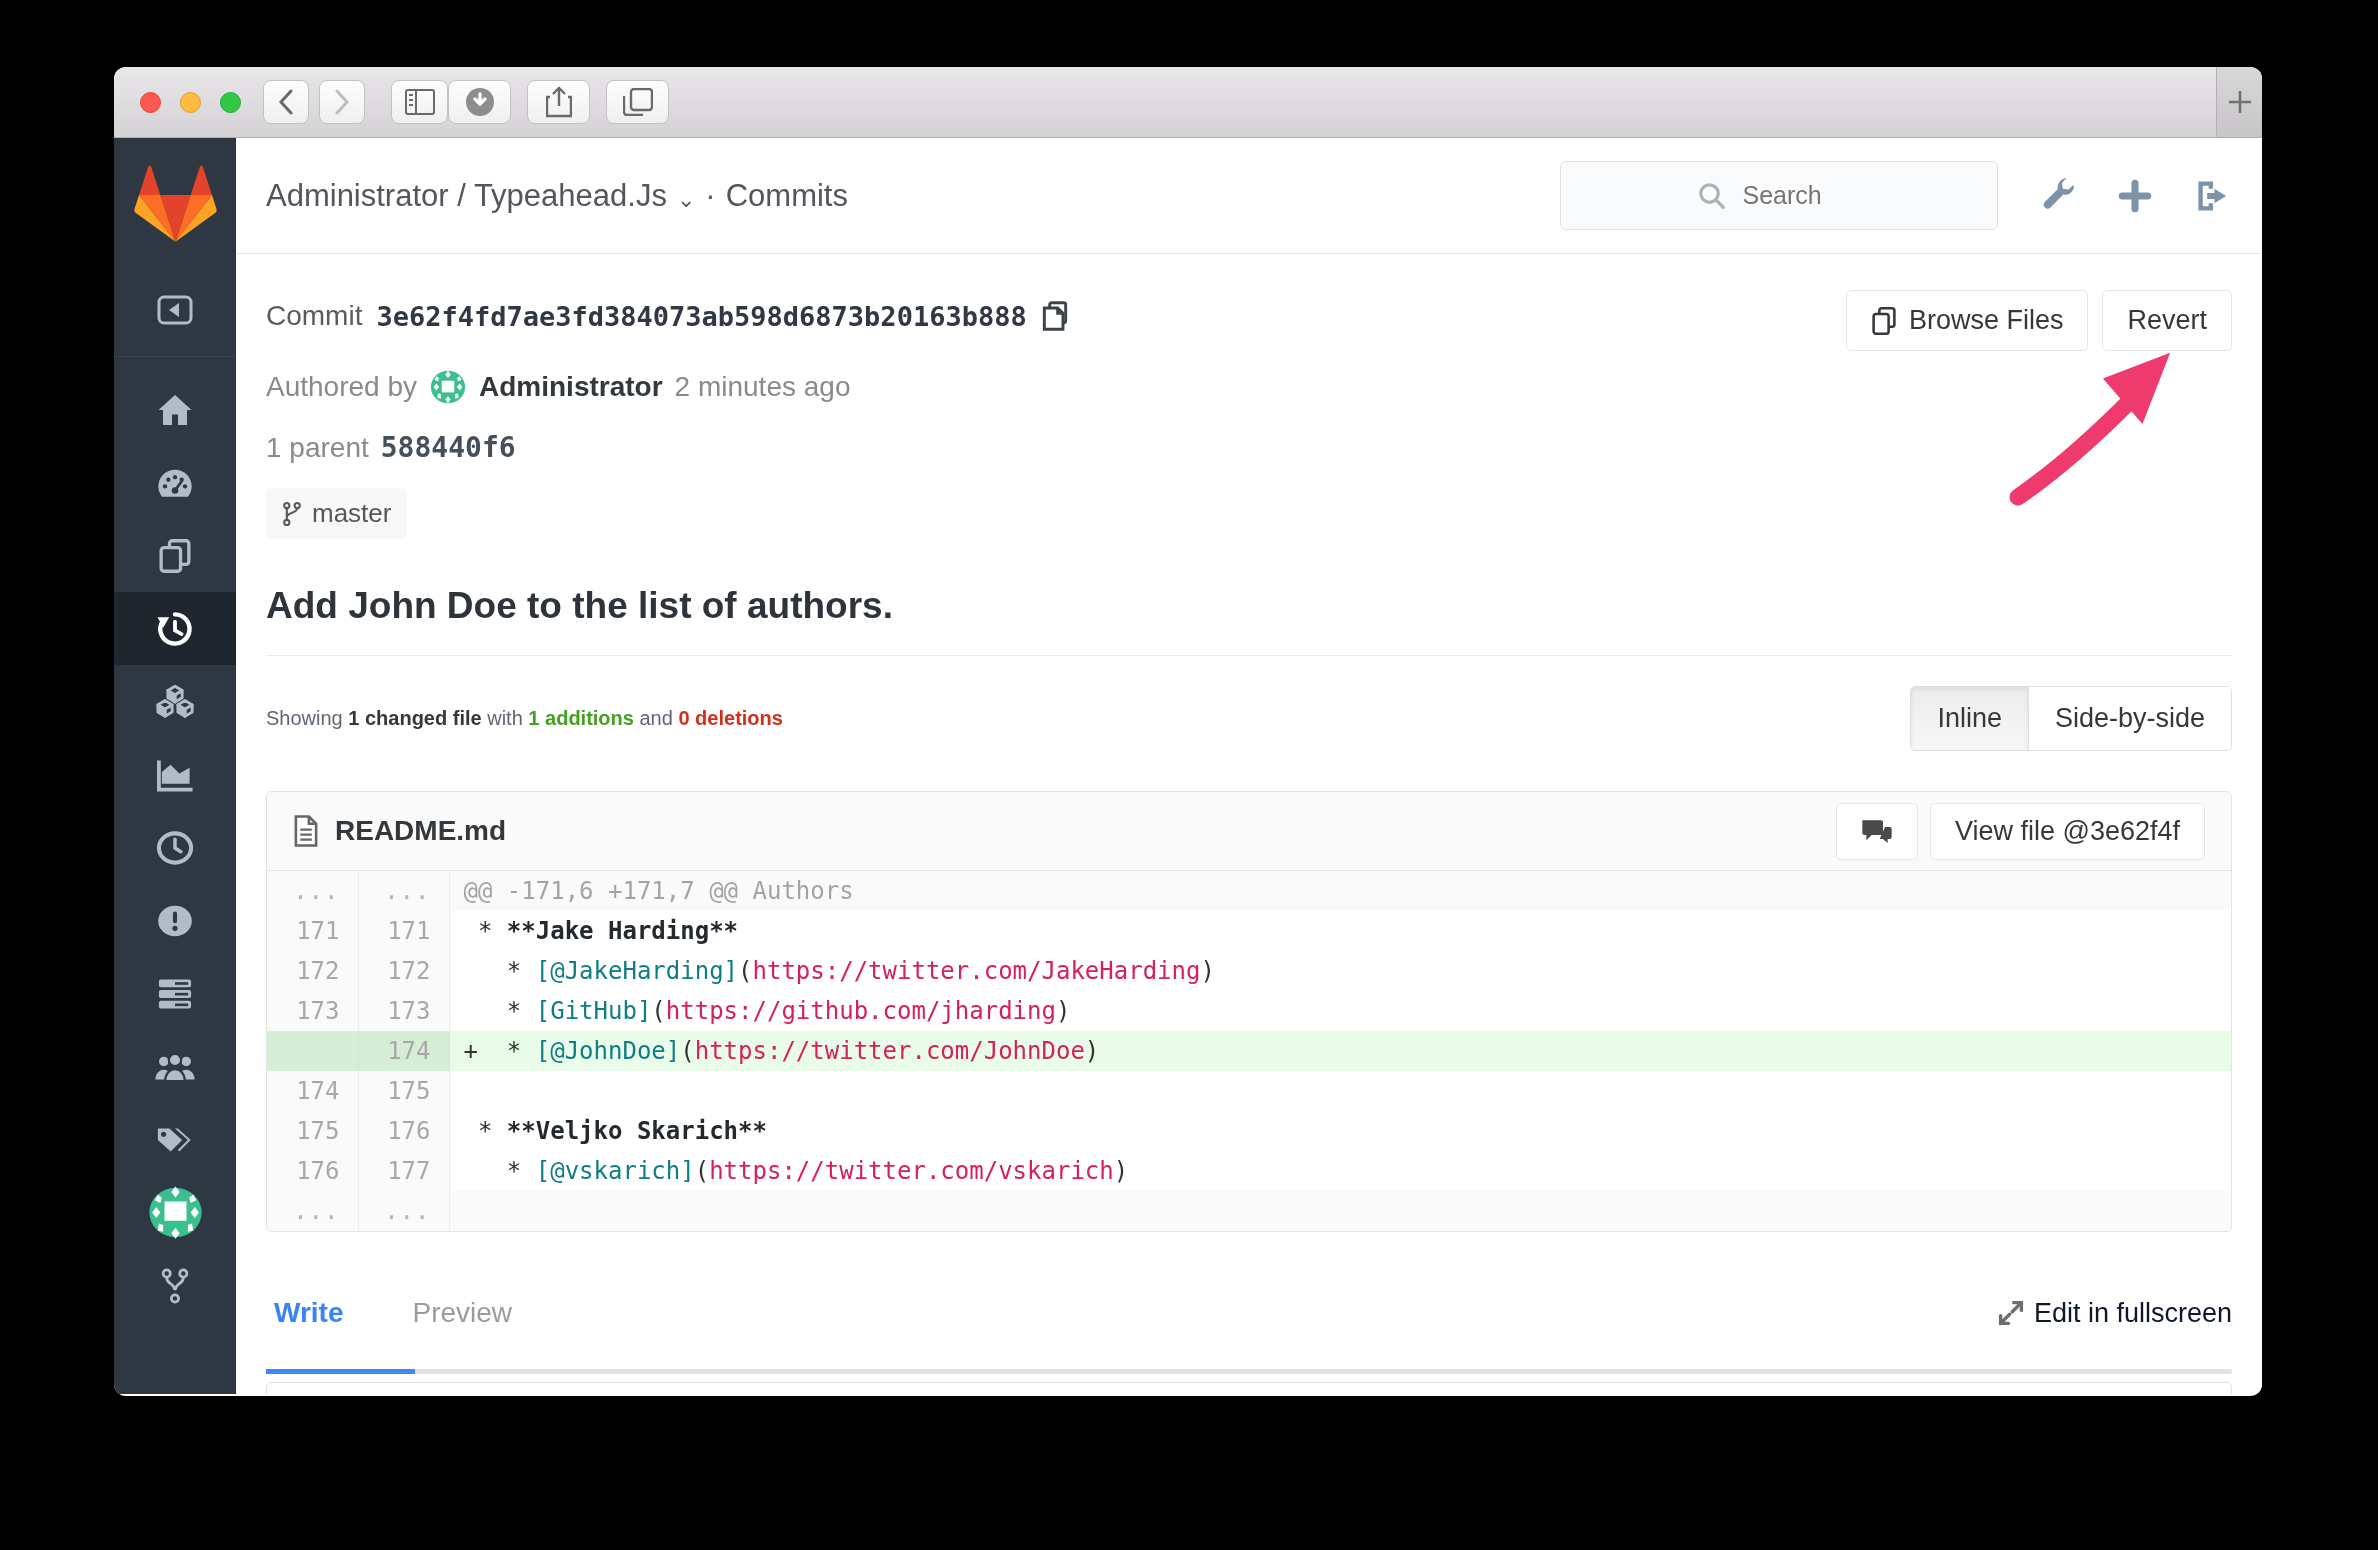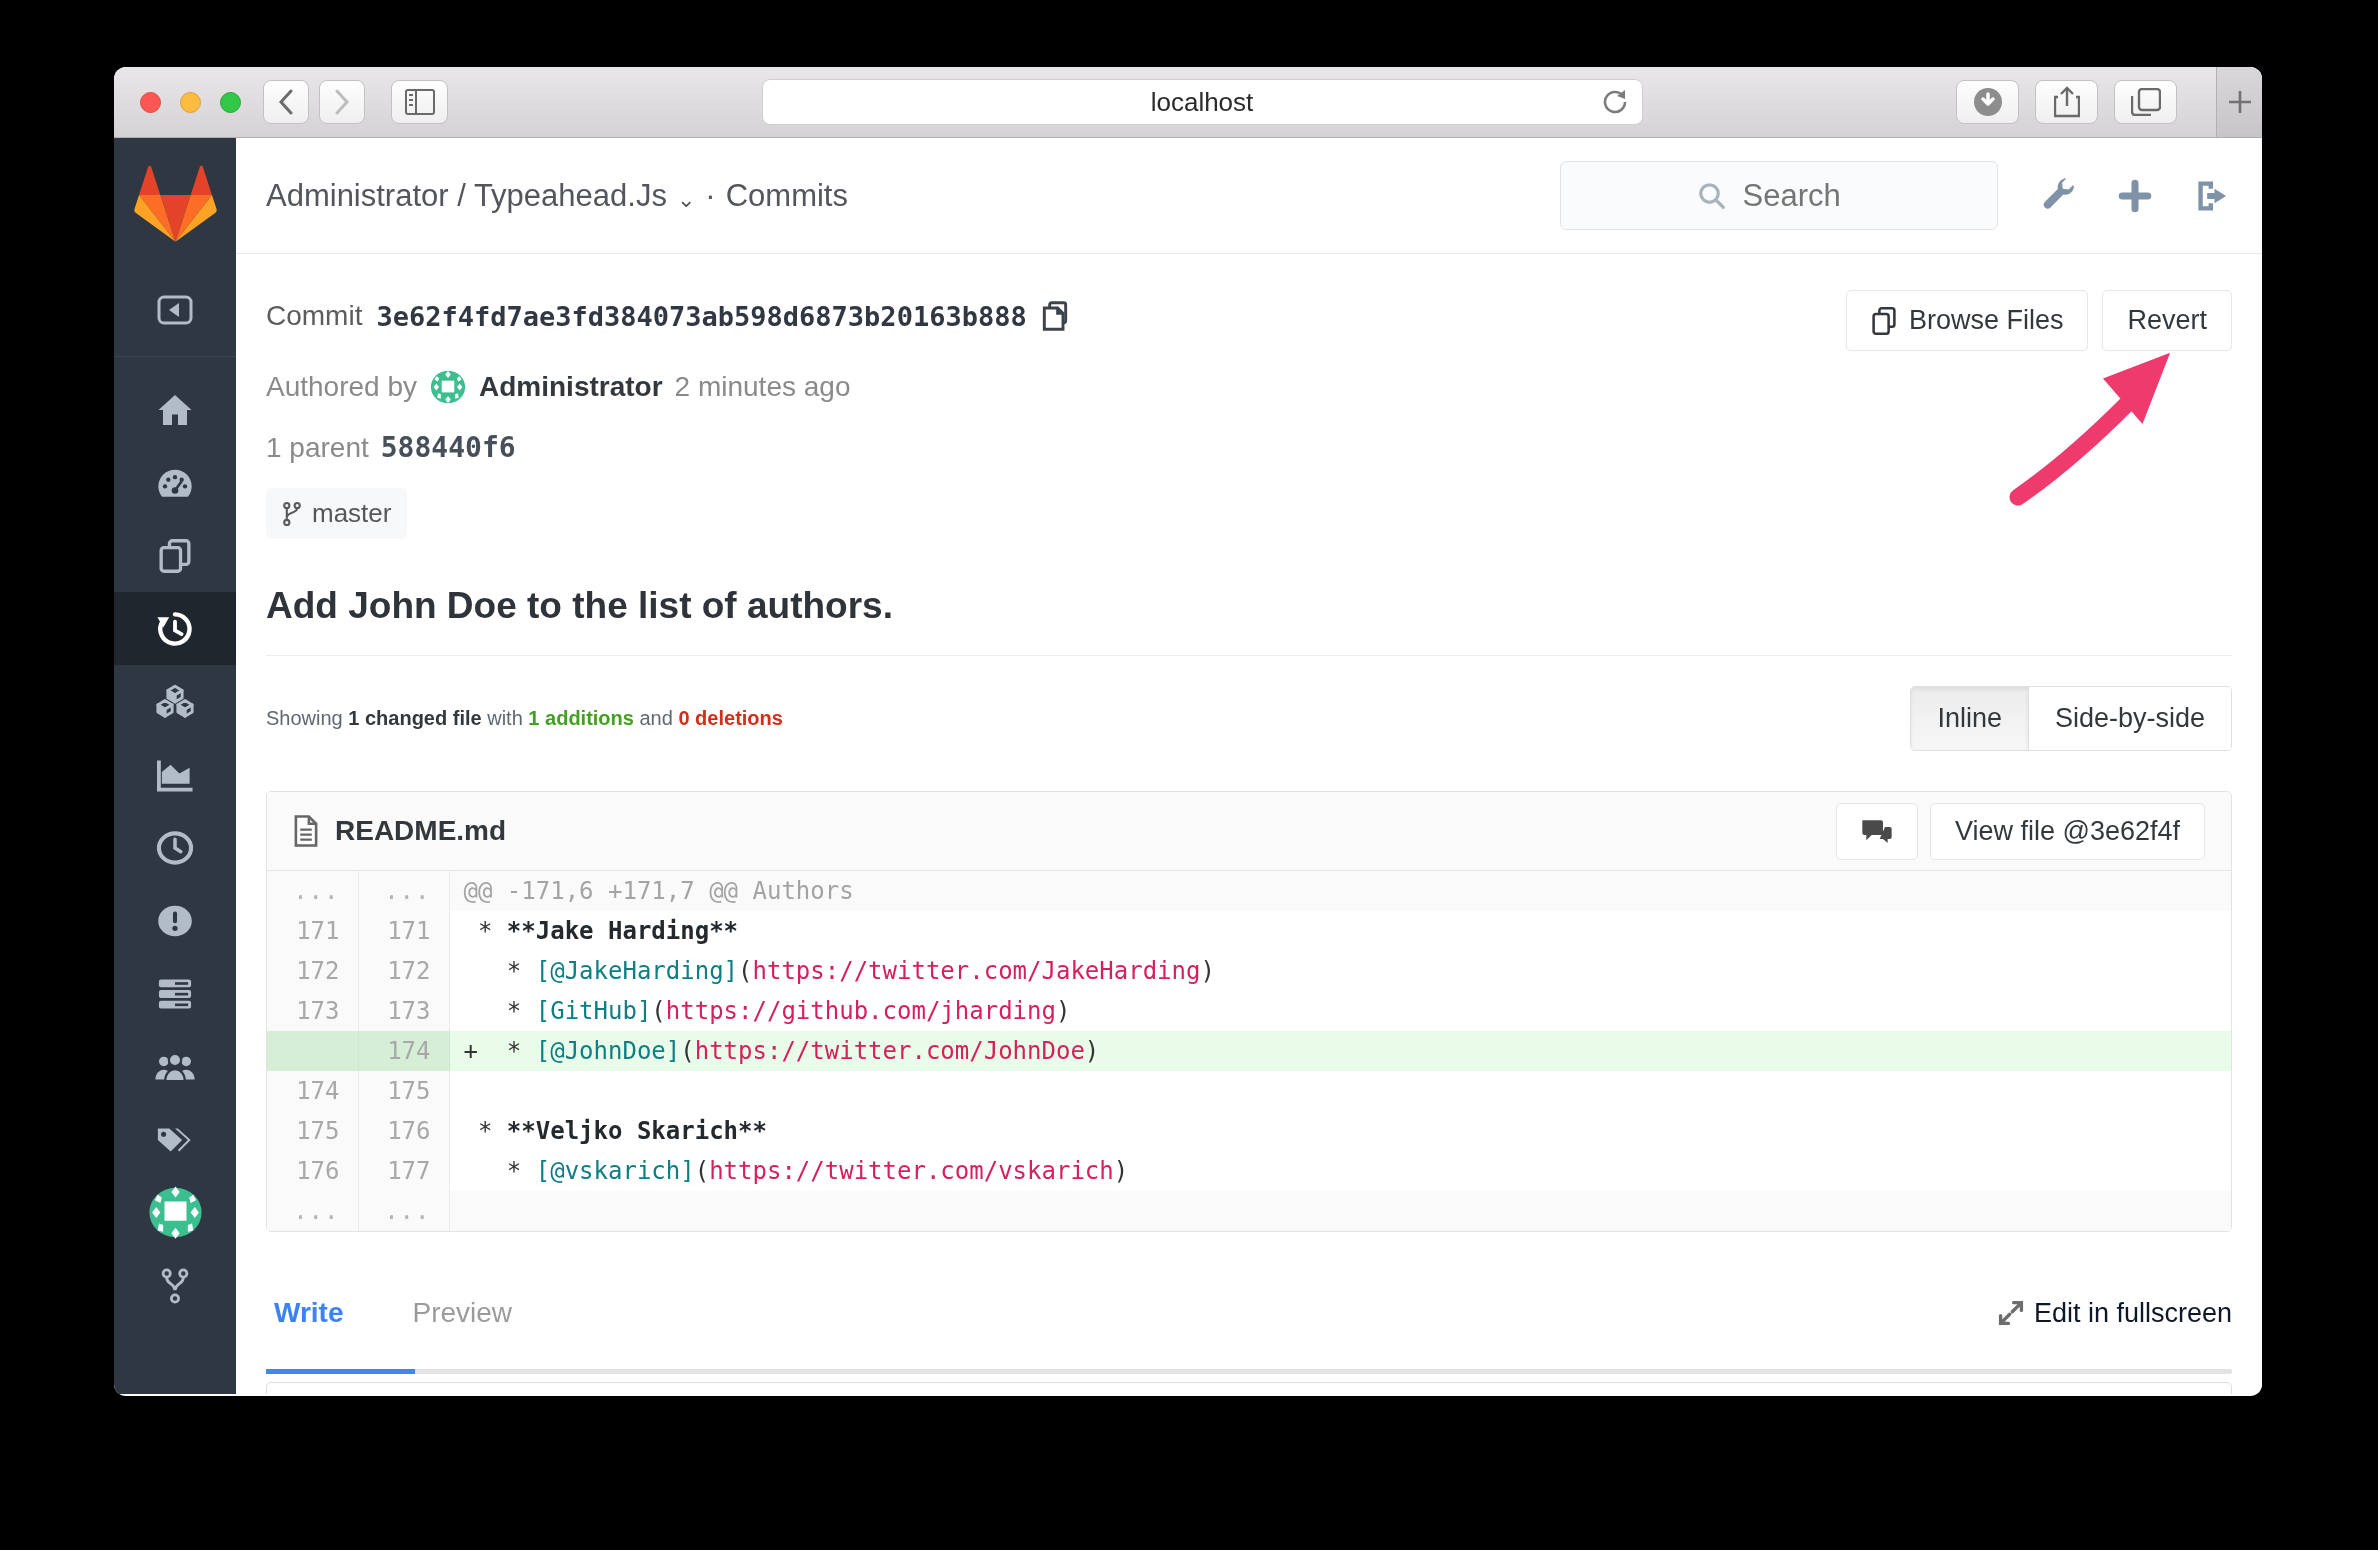--- a/index.html
+++ b/index.html
@@ -57,21 +57,21 @@
     padding:0 30px; flex-shrink:0;
   }
   .gl-title { font-size:31px; color:#54565e; display:flex; align-items:center; gap:10px; }
   .gl-title .chev { font-size:22px; color:#54565e; margin-top:8px; }
   .gl-header-right { margin-left:auto; display:flex; align-items:center; gap:42px; }
   .searchbox {
     width:438px; height:69px; background:#fafbfc; border:1px solid #dfe3e9; border-radius:6px;
     display:flex; align-items:center; gap:16px; padding:0 20px; justify-content:center;
   }
   .searchbox input {
-    border:none; outline:none; background:transparent; font-size:31px; color:#8d9ba8;
+    border:none; outline:none; background:transparent; font-size:25px; color:#8d9ba8;
     width:119px; font-family:"Liberation Sans",sans-serif;
   }
   .hicon { color:#7e93a7; display:flex; }
   
   .content { padding:0 30px; overflow:hidden; }
   .commit-row { margin-top:36px; display:flex; align-items:flex-start; }
   .commit-left { font-size:28px; color:#5c5c5c; display:flex; align-items:center; gap:14px; padding-top:10px;}
   .sha { font-family:"DejaVu Sans Mono",monospace; font-weight:bold; color:#313843; font-size:27px; }
   .btn {
     height:61px; border:1px solid #e3e6ea; border-radius:5px; background:#fff;
@@ -163,29 +163,20 @@
     </div>
     <div class="chrome-btn panel-btn">
       <svg width="30" height="26" viewBox="0 0 30 26">
         <rect x="1" y="1" width="28" height="24" rx="2" fill="none" stroke="#6a6a6a" stroke-width="2"></rect>
         <line x1="11" y1="1" x2="11" y2="25" stroke="#6a6a6a" stroke-width="2"></line>
         <line x1="4" y1="6" x2="8" y2="6" stroke="#6a6a6a" stroke-width="2"></line>
         <line x1="4" y1="11" x2="8" y2="11" stroke="#6a6a6a" stroke-width="2"></line>
         <line x1="4" y1="16" x2="8" y2="16" stroke="#6a6a6a" stroke-width="2"></line>
       </svg>
     </div>
-    <div class="urlbar">
-      <span>localhost</span>
-      <span class="reload">
-        <svg width="30" height="30" viewBox="0 0 30 30">
-            <path d="M23 9a10 10 0 1 0 2 6" stroke="#7c7c7c" stroke-width="2.6" fill="none"></path>
-            <polygon points="25,3 25,12 17,9" fill="#7c7c7c"></polygon>
-          </svg>
-      </span>
-    </div>
     <div class="right-group">
       <div class="chrome-btn dl-btn">
         <svg width="32" height="32" viewBox="0 0 32 32">
           <circle cx="16" cy="16" r="14" fill="#8d8d8d"></circle>
           <path d="M16 8v10m0 0l-5-5m5 5l5-5" stroke="#fff" stroke-width="3.4" fill="none" stroke-linecap="round"></path>
         </svg>
       </div>
       <div class="chrome-btn share-btn">
         <svg width="26" height="32" viewBox="0 0 26 32">
           <path d="M4 12h-3v19h24V12h-3" stroke="#6a6a6a" stroke-width="2.4" fill="none" transform="translate(0,-1)"></path>

